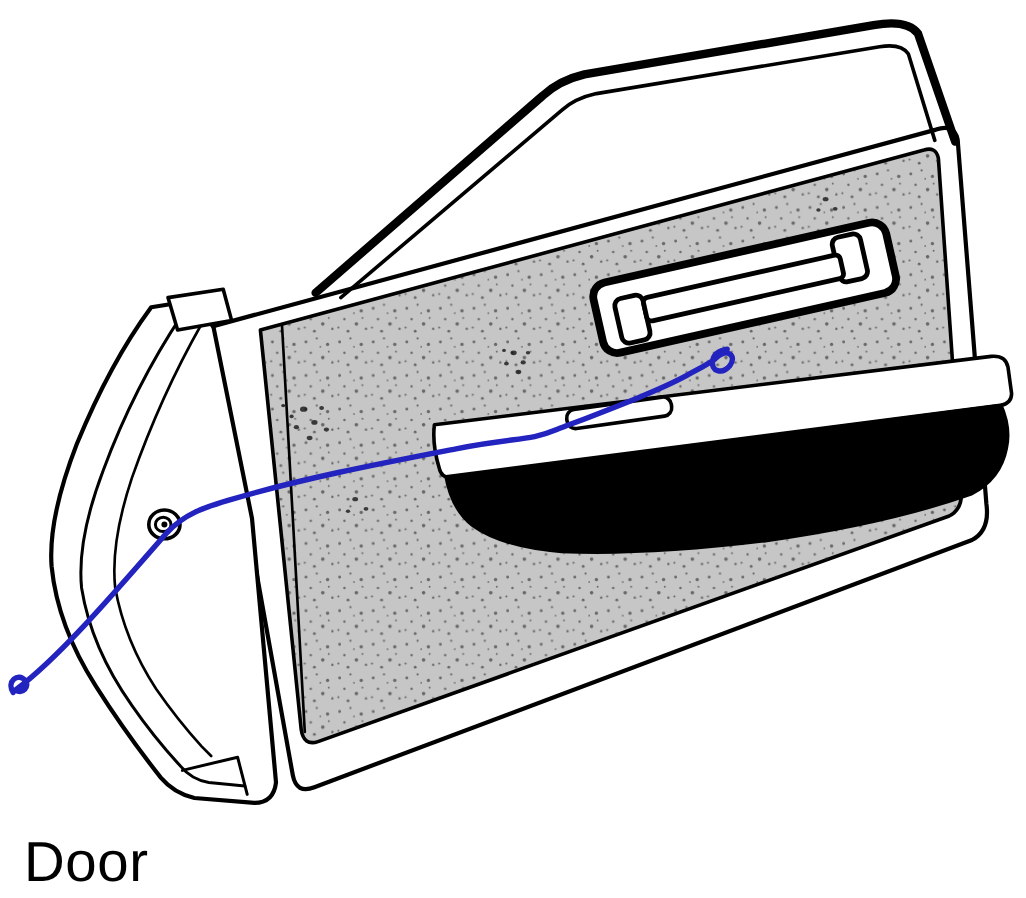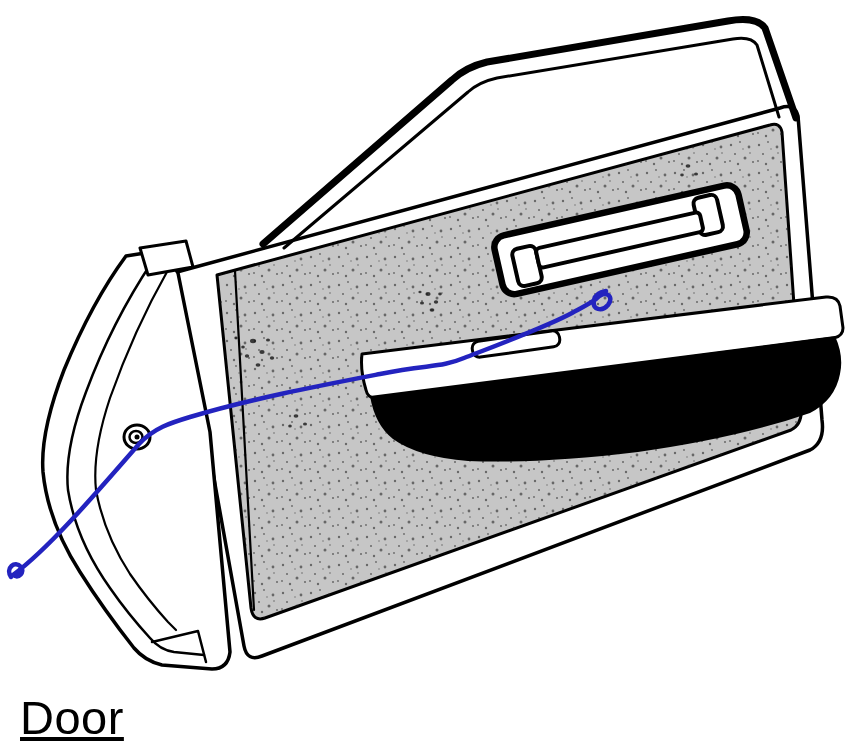--- a/index.html
+++ b/index.html
@@ -49,21 +49,20 @@
   .cluster-dot { fill: #111111; opacity: 0.78; }
   .caption {
     position: absolute;
     left: 20px;
     top: 694px;
     font-size: 47px;
     line-height: 1;
     color: var(--text, #000);
     letter-spacing: 0.5px;
     user-select: none;
-    text-decoration: underline;
   }
 </style>
 </head>
 <body>
 
 <div class="canvas">
 
   <svg width="855" height="748" viewBox="0 0 855 748" xmlns="http://www.w3.org/2000/svg">
 
     <defs>

